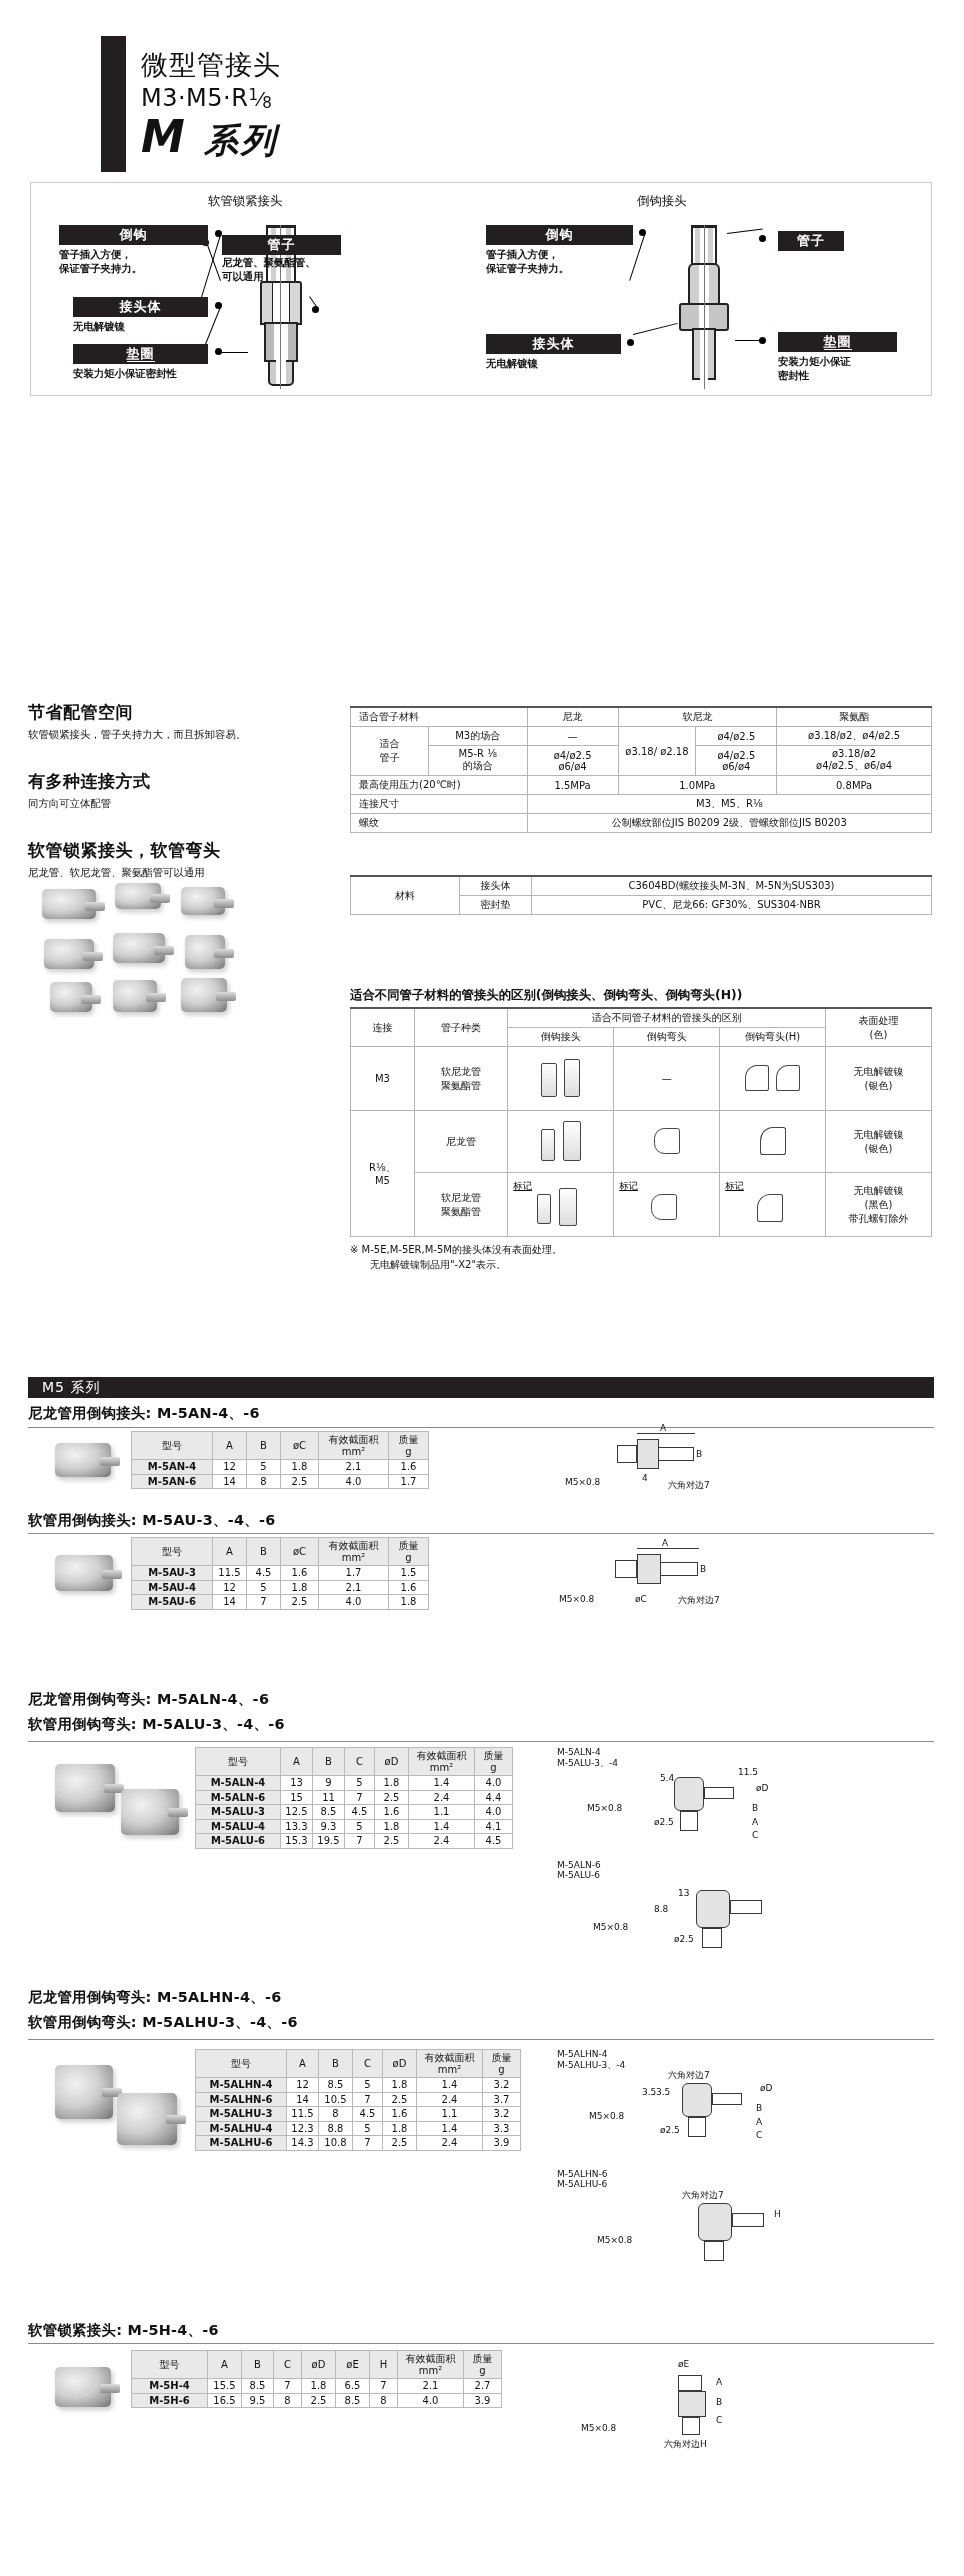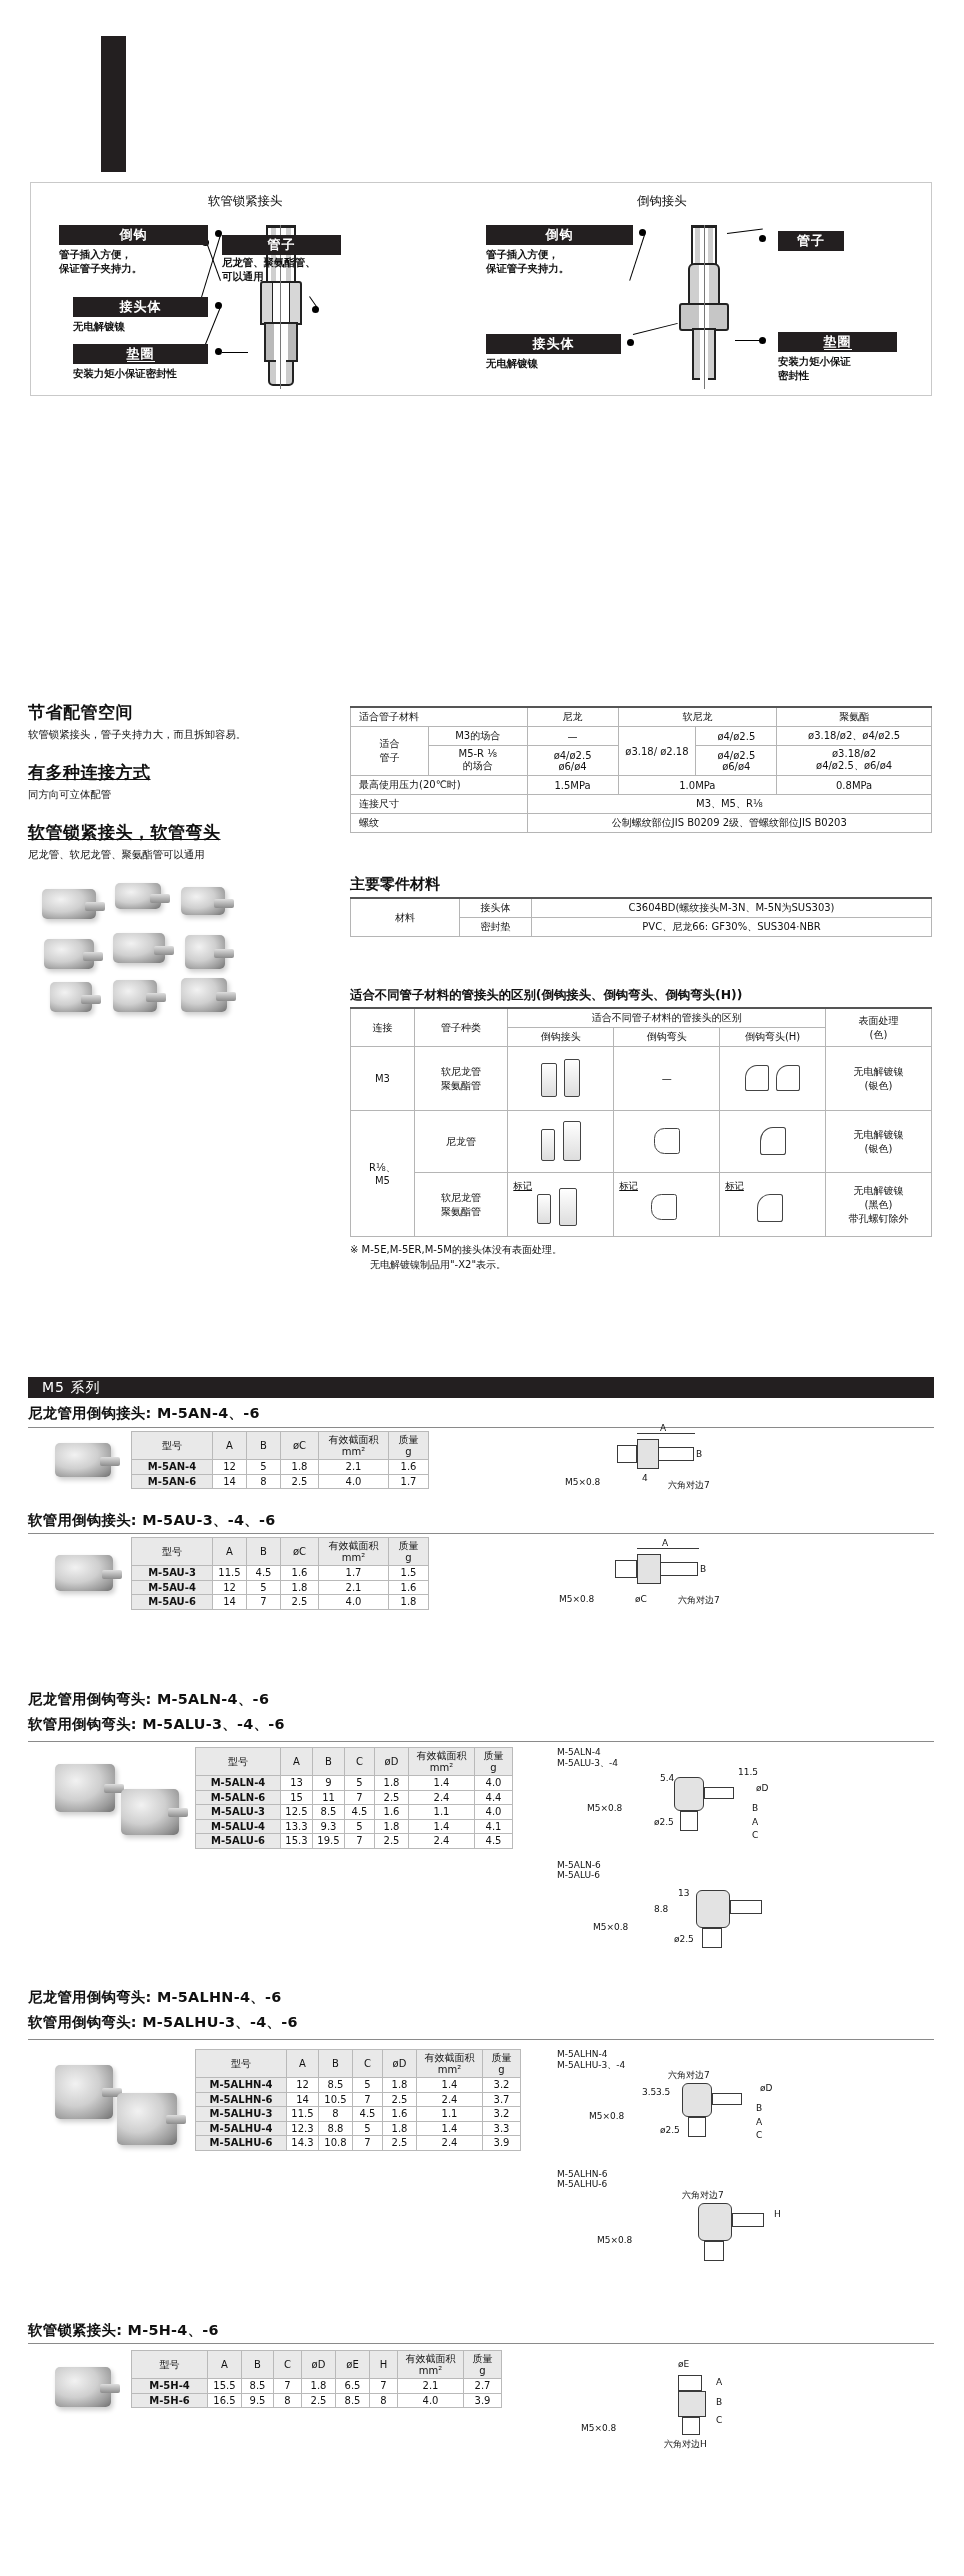--- a/index.html
+++ b/index.html
@@ -51,21 +51,21 @@
   .dot { position:absolute; width:7px; height:7px; background:#000; border-radius:50%; }
   .ldr { position:absolute; background:#000; }
 
   
   .xs { position:absolute; }
   .xs i { position:absolute; display:block; }
 
   
   .features { position:absolute; left:28px; top:701px; width:303px; }
   .feat-h { font-size:17px; font-weight:bold; letter-spacing:0.5px; color:#111; margin-top:0; }
-  .feat-h.second { margin-top:19px;text-decoration:underline; }
+  .feat-h.second { margin-top:28px; }
   .feat-p { font-size:10.4px; color:#111; margin-top:3px; line-height:1.45; }
 
   .prodshots { position:absolute; left:30px; top:865px; width:308px; height:199px; }
 
   
   .sec-title { font-size:15px; font-weight:bold; color:#111; margin-bottom:3px; }
   table.spec { border-collapse:collapse; font-size:10px; width:100%; }
   table.spec td, table.spec th {
     border:1px solid #b5b5b5; padding:2px 3px; text-align:center; font-weight:normal; color:#111;
   }
@@ -113,20 +113,30 @@
   .draw .bx { position:absolute; border:1px solid #3a3a3a; background:#fff; }
   .draw .bxg { position:absolute; border:1px solid #3a3a3a; background:#e3e3e3; }
 
   .dimlab { position:absolute; font-size:9.4px; color:#111; white-space:nowrap; }
 </style>
 </head>
 <body>
 
 <div class="header">
   <div class="header-bar"></div>
+  <div class="header-text">
+    <div class="h-title">微型管接头</div>
+    <div class="h-sub">
+      <span>M3·M5·R</span><span class="frac"><sup>1</sup>⁄<sub>8</sub></span>
+    </div>
+    <div class="h-series">
+      <span>M</span>
+      <span class="cn">系列</span>
+    </div>
+  </div>
 </div>
 
 <div class="diagram-panel">
 
   <div class="dg-title" style="left:177px; top:10px;">软管锁紧接头</div>
   <div class="dg-title" style="left:606px; top:10px;">倒钩接头</div>
 
   <div class="xs" style="left:221px; top:42px; width:58px; height:164px;">
     <i style="left:14px; top:0; width:30px; height:58px; background:#fff; border-left:2px solid #222; border-right:2px solid #222;"></i>
     <i style="left:19px; top:0; width:20px; height:58px; background:#cfcfcf;"></i>
@@ -279,21 +289,20 @@
     </tr>
     <tr>
       <td class="lbl" colspan="2">螺纹</td>
       <td colspan="4">公制螺纹部位JIS B0209 2级、管螺纹部位JIS B0203</td>
     </tr>
   </tbody>
     </table>
 </div>
 
 <div class="tbl-wrap" style="left:350px; top:875px; width:582px;">
-  <div class="sec-title">主要零件材料</div>
   <table class="spec">
     <tbody>
         <tr class="topline">
       <td rowspan="2" style="width:109px;">材料</td>
       <td style="width:72px;">接头体</td>
       <td>C3604BD(螺纹接头M-3N、M-5N为SUS303)</td>
     </tr>
     <tr>
       <td>密封垫</td>
       <td>PVC、尼龙66: GF30%、SUS304·NBR</td>

